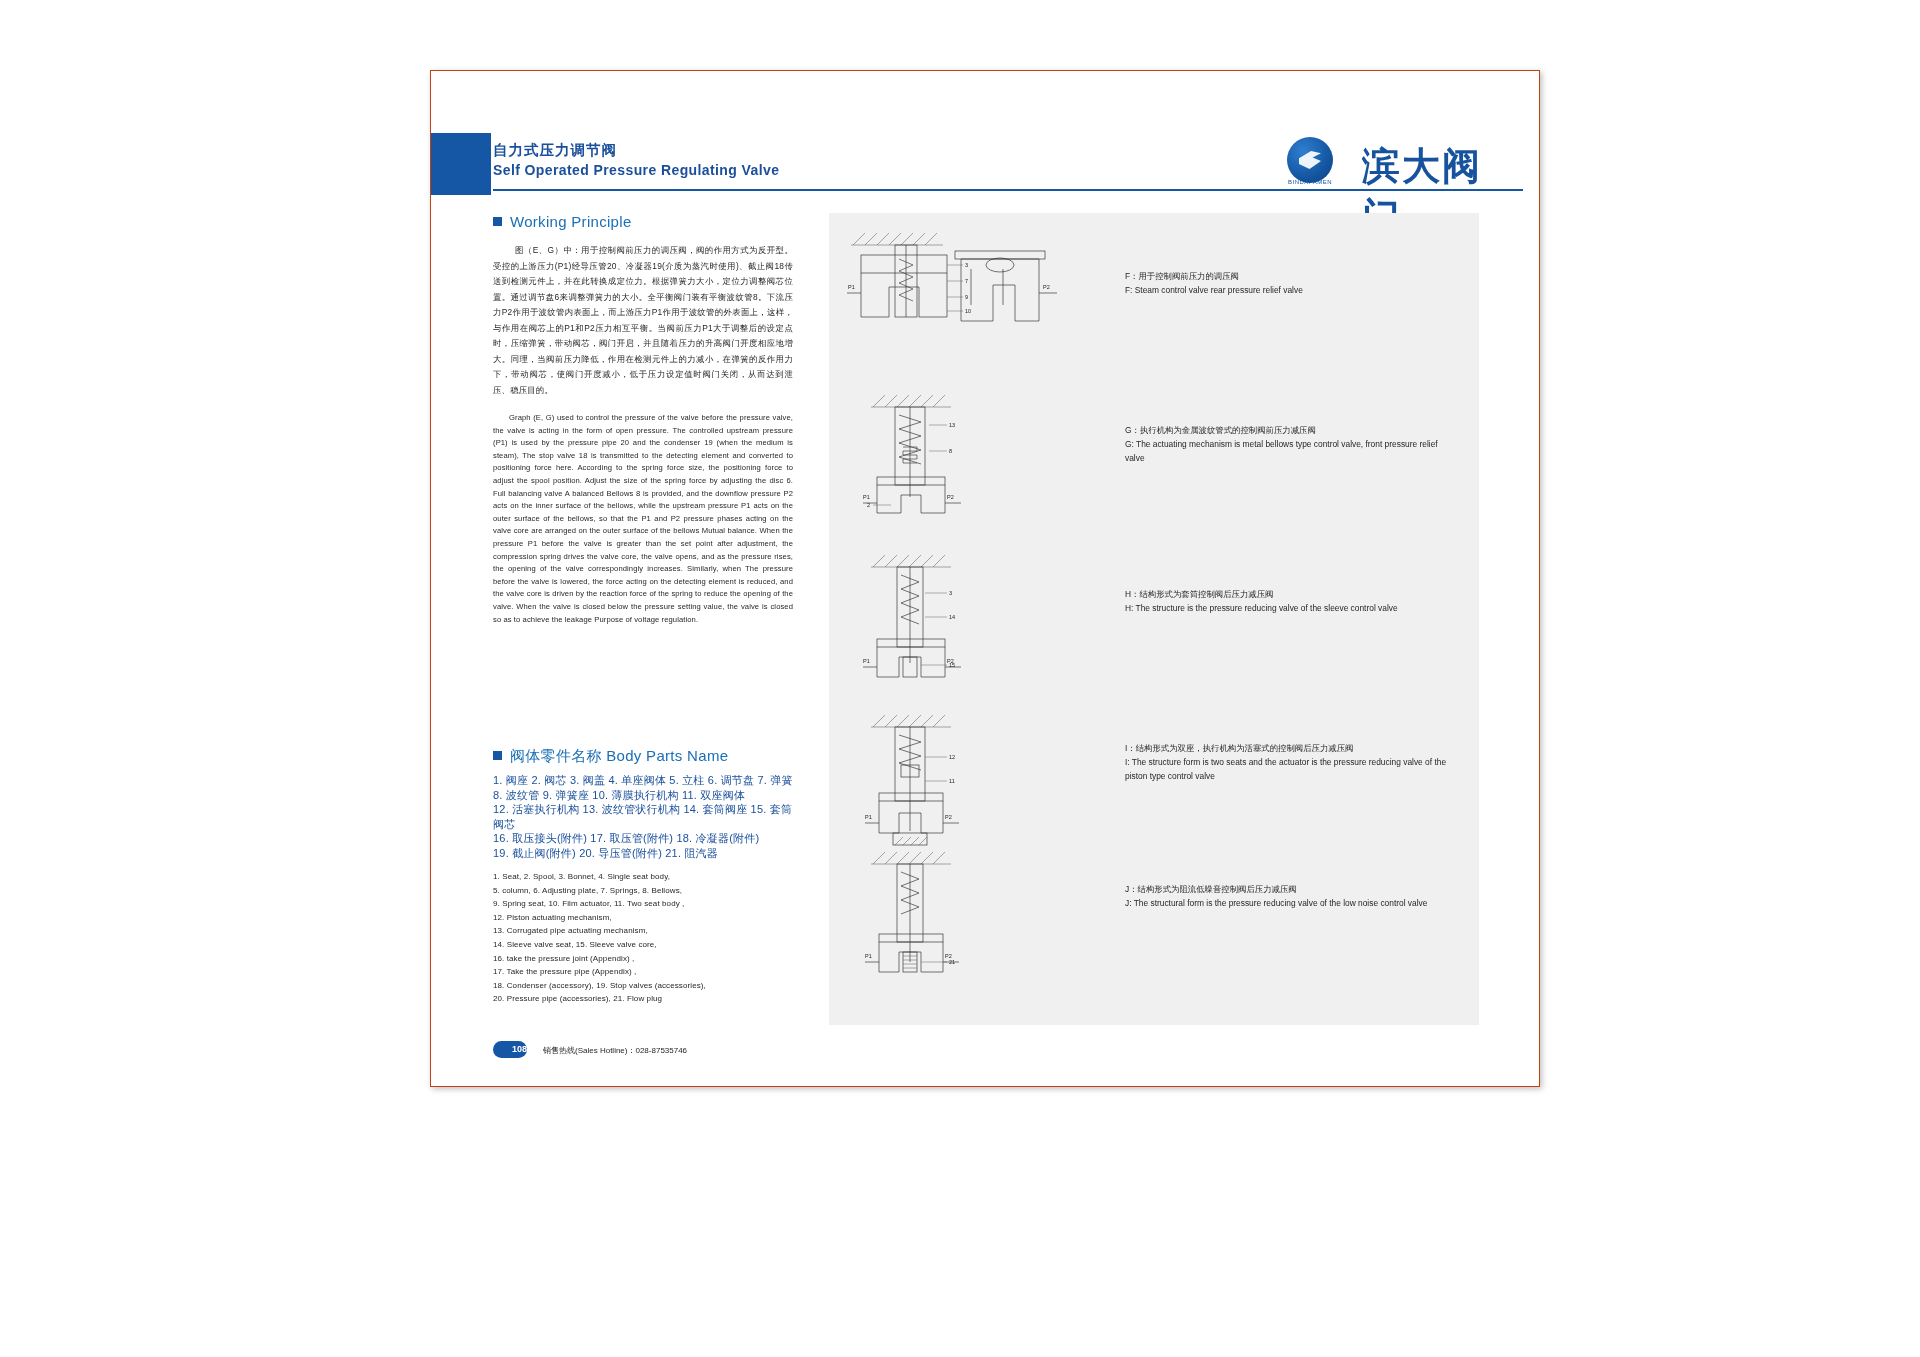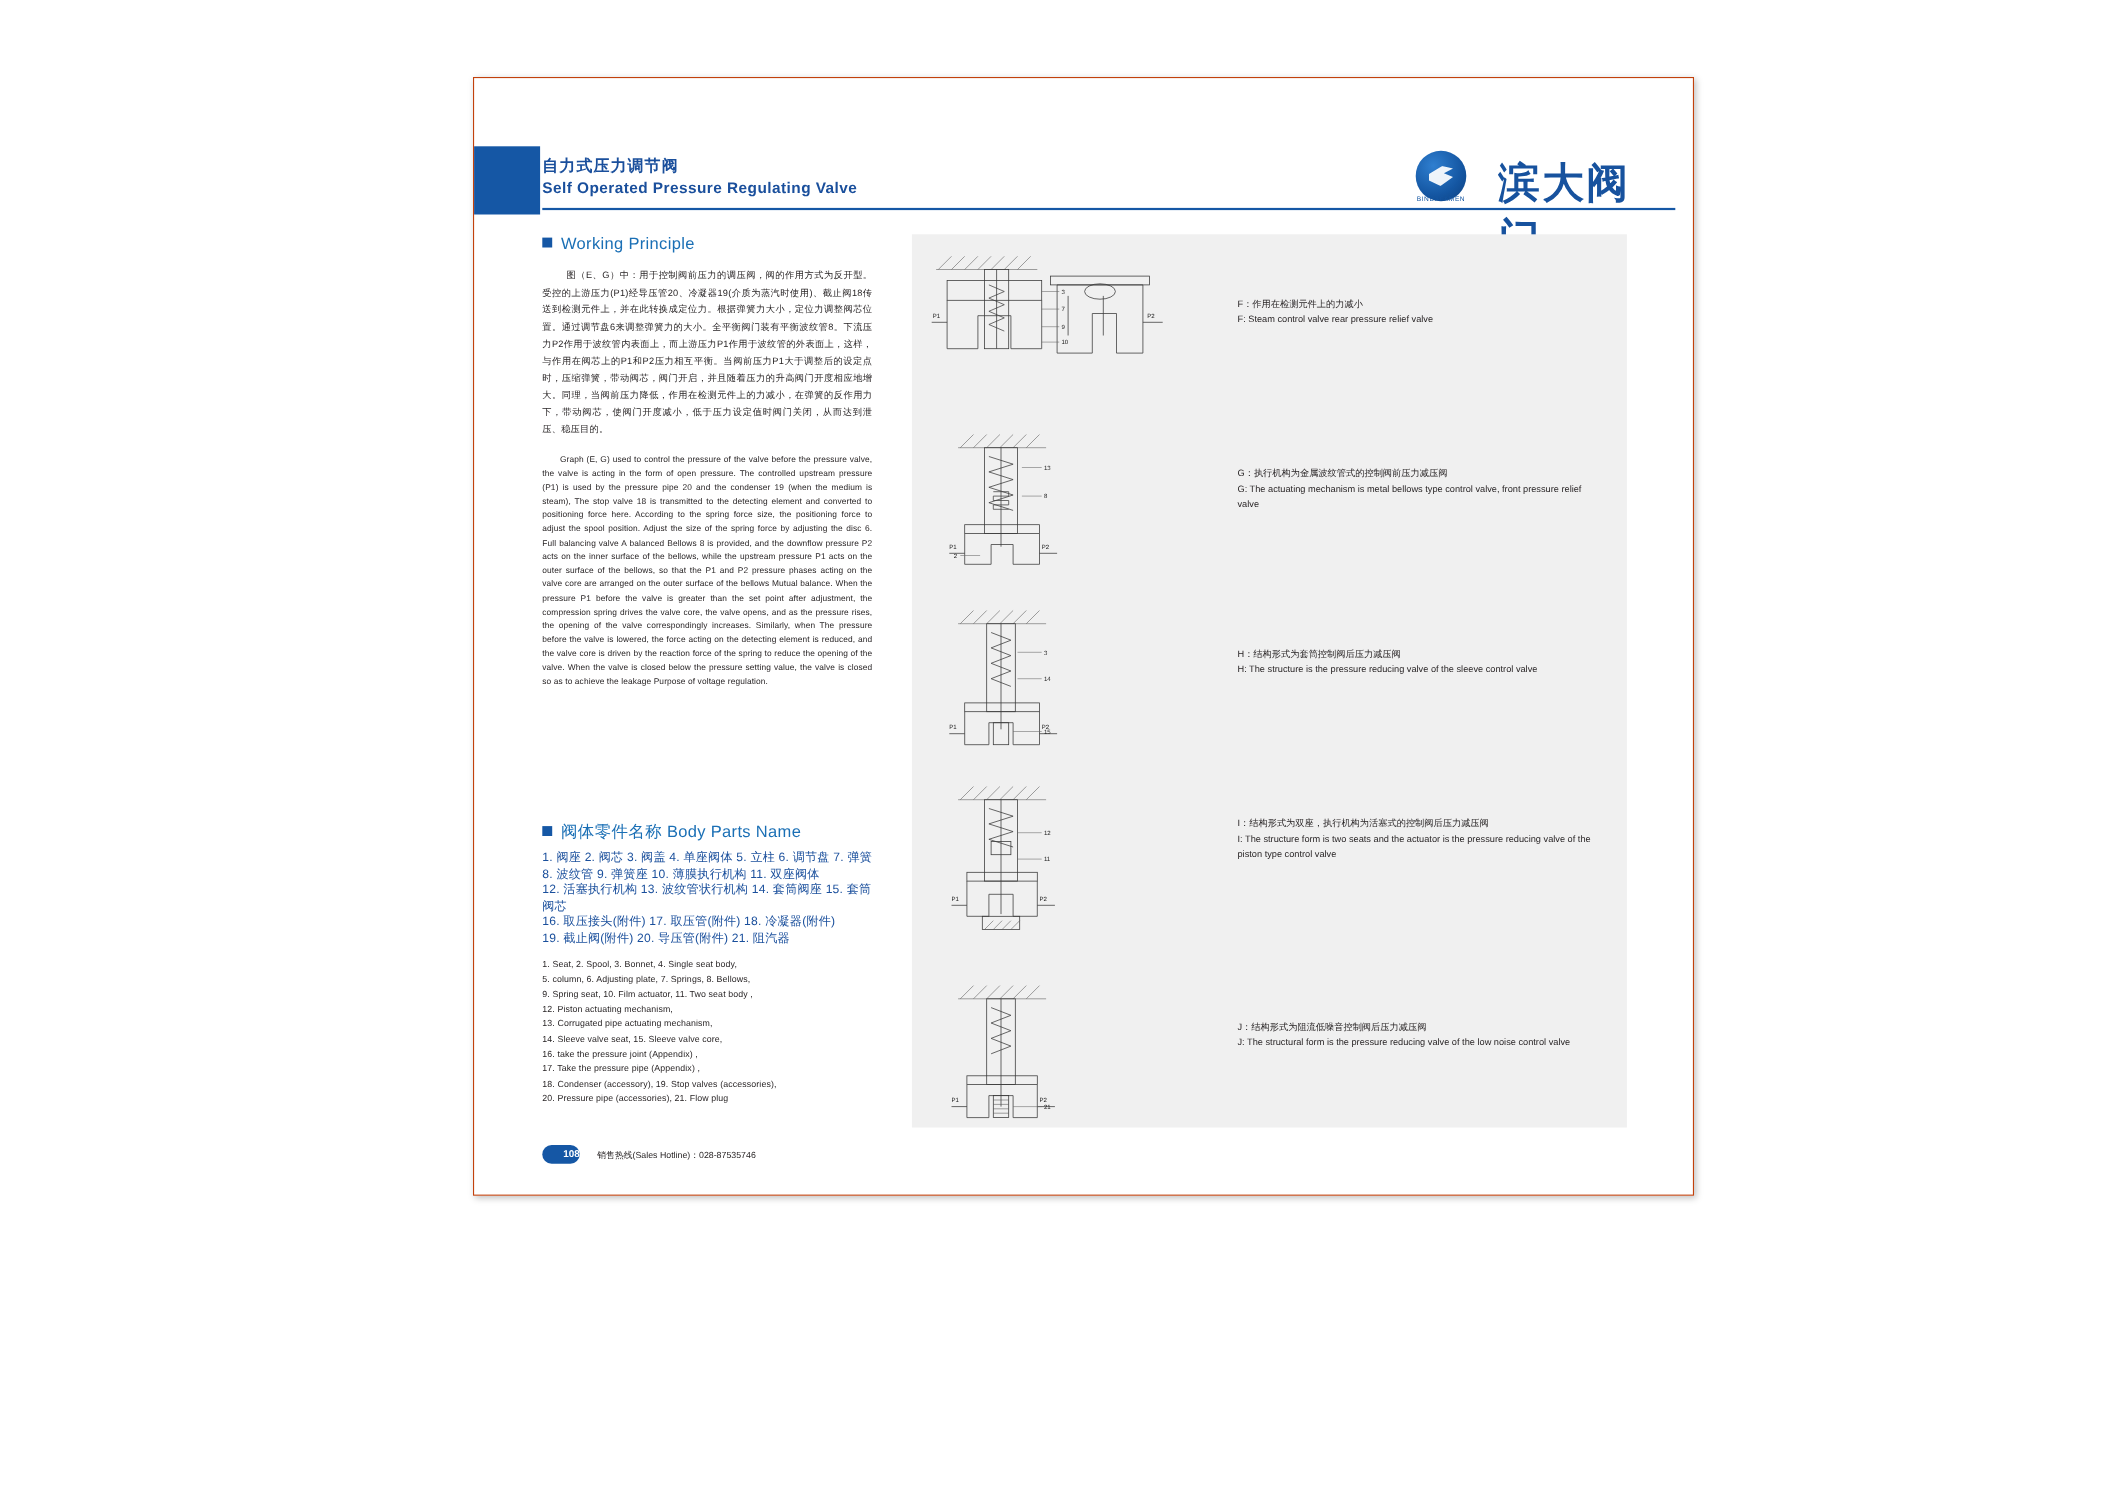--- a/index.html
+++ b/index.html
@@ -209,21 +209,21 @@
             <text x="5" y="64">P1</text>
             <text x="200" y="64">P2</text>
             <text x="122" y="42">3</text>
             <text x="122" y="58">7</text>
             <text x="122" y="74">9</text>
             <text x="122" y="88">10</text>
           </g>
         </svg>
       </div>
       <div class="fig-cap" style="top:44px;">
-        <div class="cn">F：作用在检测元件上的力减小</div>
+        <div class="cn">F：用于控制阀前压力的调压阀</div>
         <div class="en">F: Steam control valve rear pressure relief valve</div>
       </div>
     </div>
 
     <div class="fig-row" style="top:172px; height:150px;">
       <div class="fig-box" style="top:0;">
         <svg width="250" height="150" viewBox="0 0 250 150">
           <g stroke="#3a3a3a" fill="none" stroke-width="0.7">
             <g stroke="#555" stroke-width="0.5">
               <line x1="30" y1="22" x2="42" y2="10"></line>
@@ -348,21 +348,21 @@
             <text x="106" y="122">15</text>
           </g>
         </svg>
       </div>
       <div class="fig-cap" style="top:42px;">
         <div class="cn">H：结构形式为套筒控制阀后压力减压阀</div>
         <div class="en">H: The structure is the pressure reducing valve of the sleeve control valve</div>
       </div>
     </div>
 
-    <div class="fig-row" style="top:673px; height:150px;">
+    <div class="fig-row" style="top:629px; height:150px;">
       <div class="fig-box" style="top:0;">
         <svg width="250" height="150" viewBox="0 0 250 150">
           <g stroke="#3a3a3a" fill="none" stroke-width="0.7">
             <g stroke="#555" stroke-width="0.5">
               <line x1="30" y1="22" x2="42" y2="10"></line>
                 <line x1="42" y1="22" x2="54" y2="10"></line>
               <line x1="54" y1="22" x2="66" y2="10"></line>
                 <line x1="66" y1="22" x2="78" y2="10"></line>
               <line x1="78" y1="22" x2="90" y2="10"></line>
                 <line x1="90" y1="22" x2="102" y2="10"></line>

